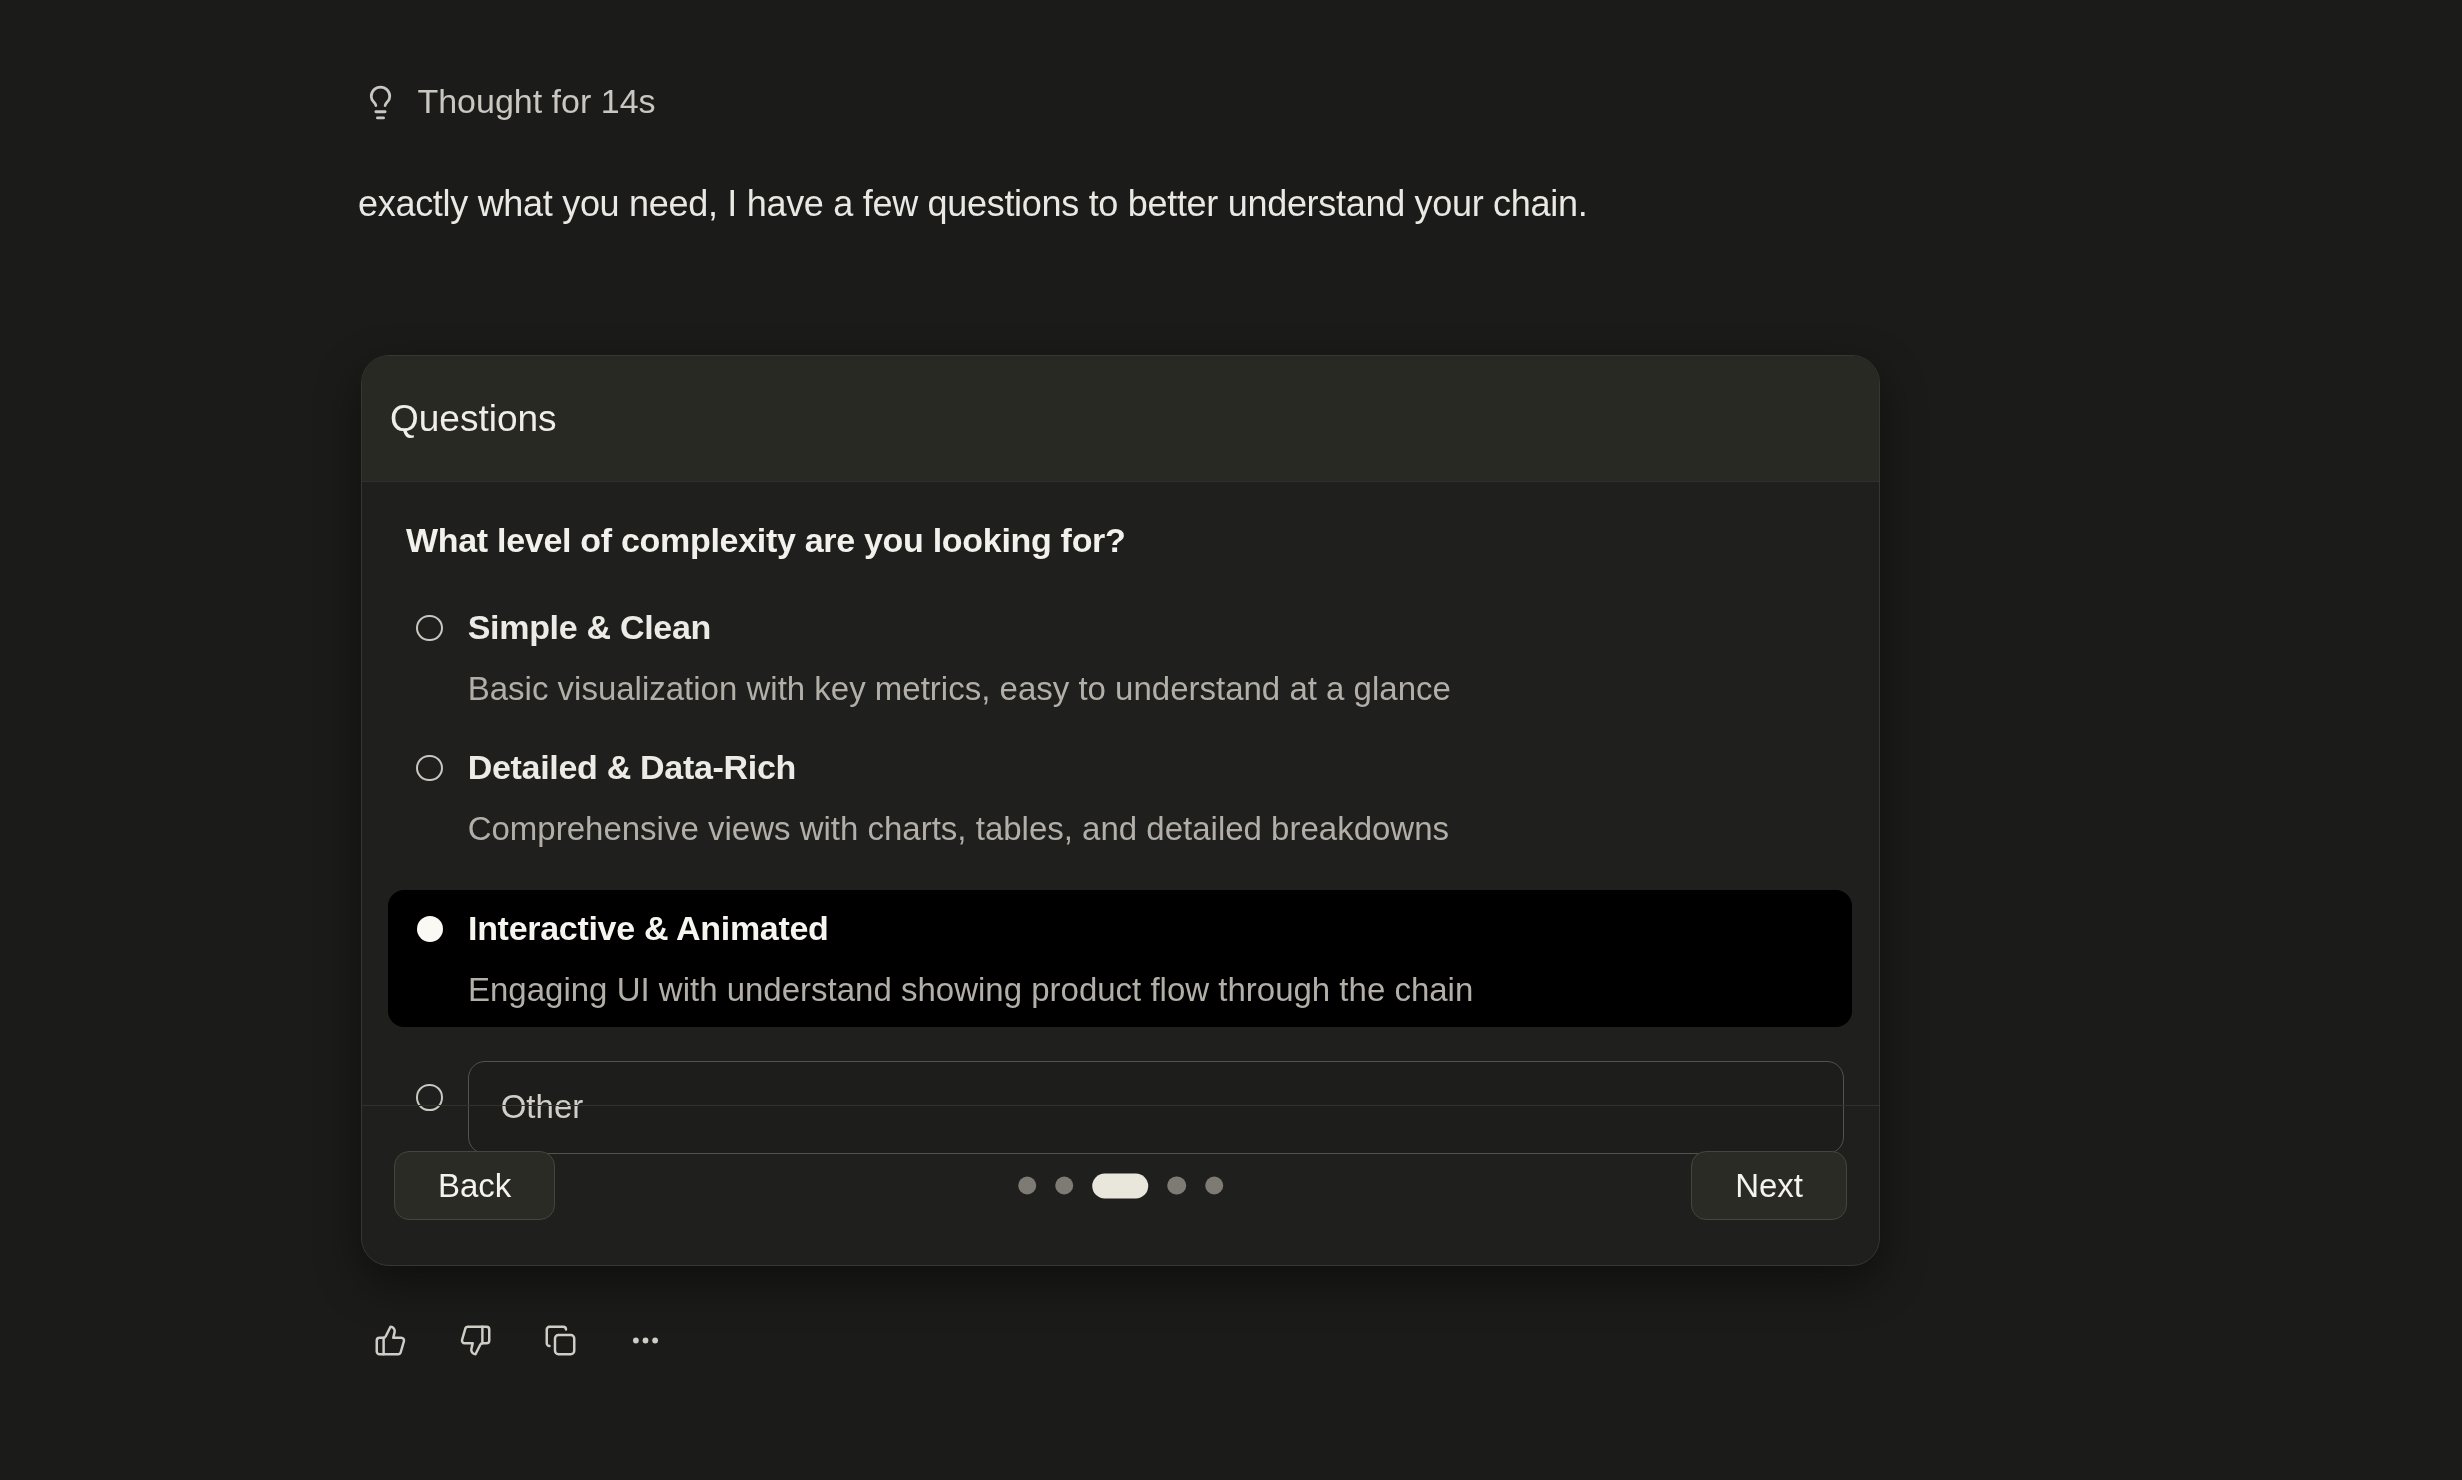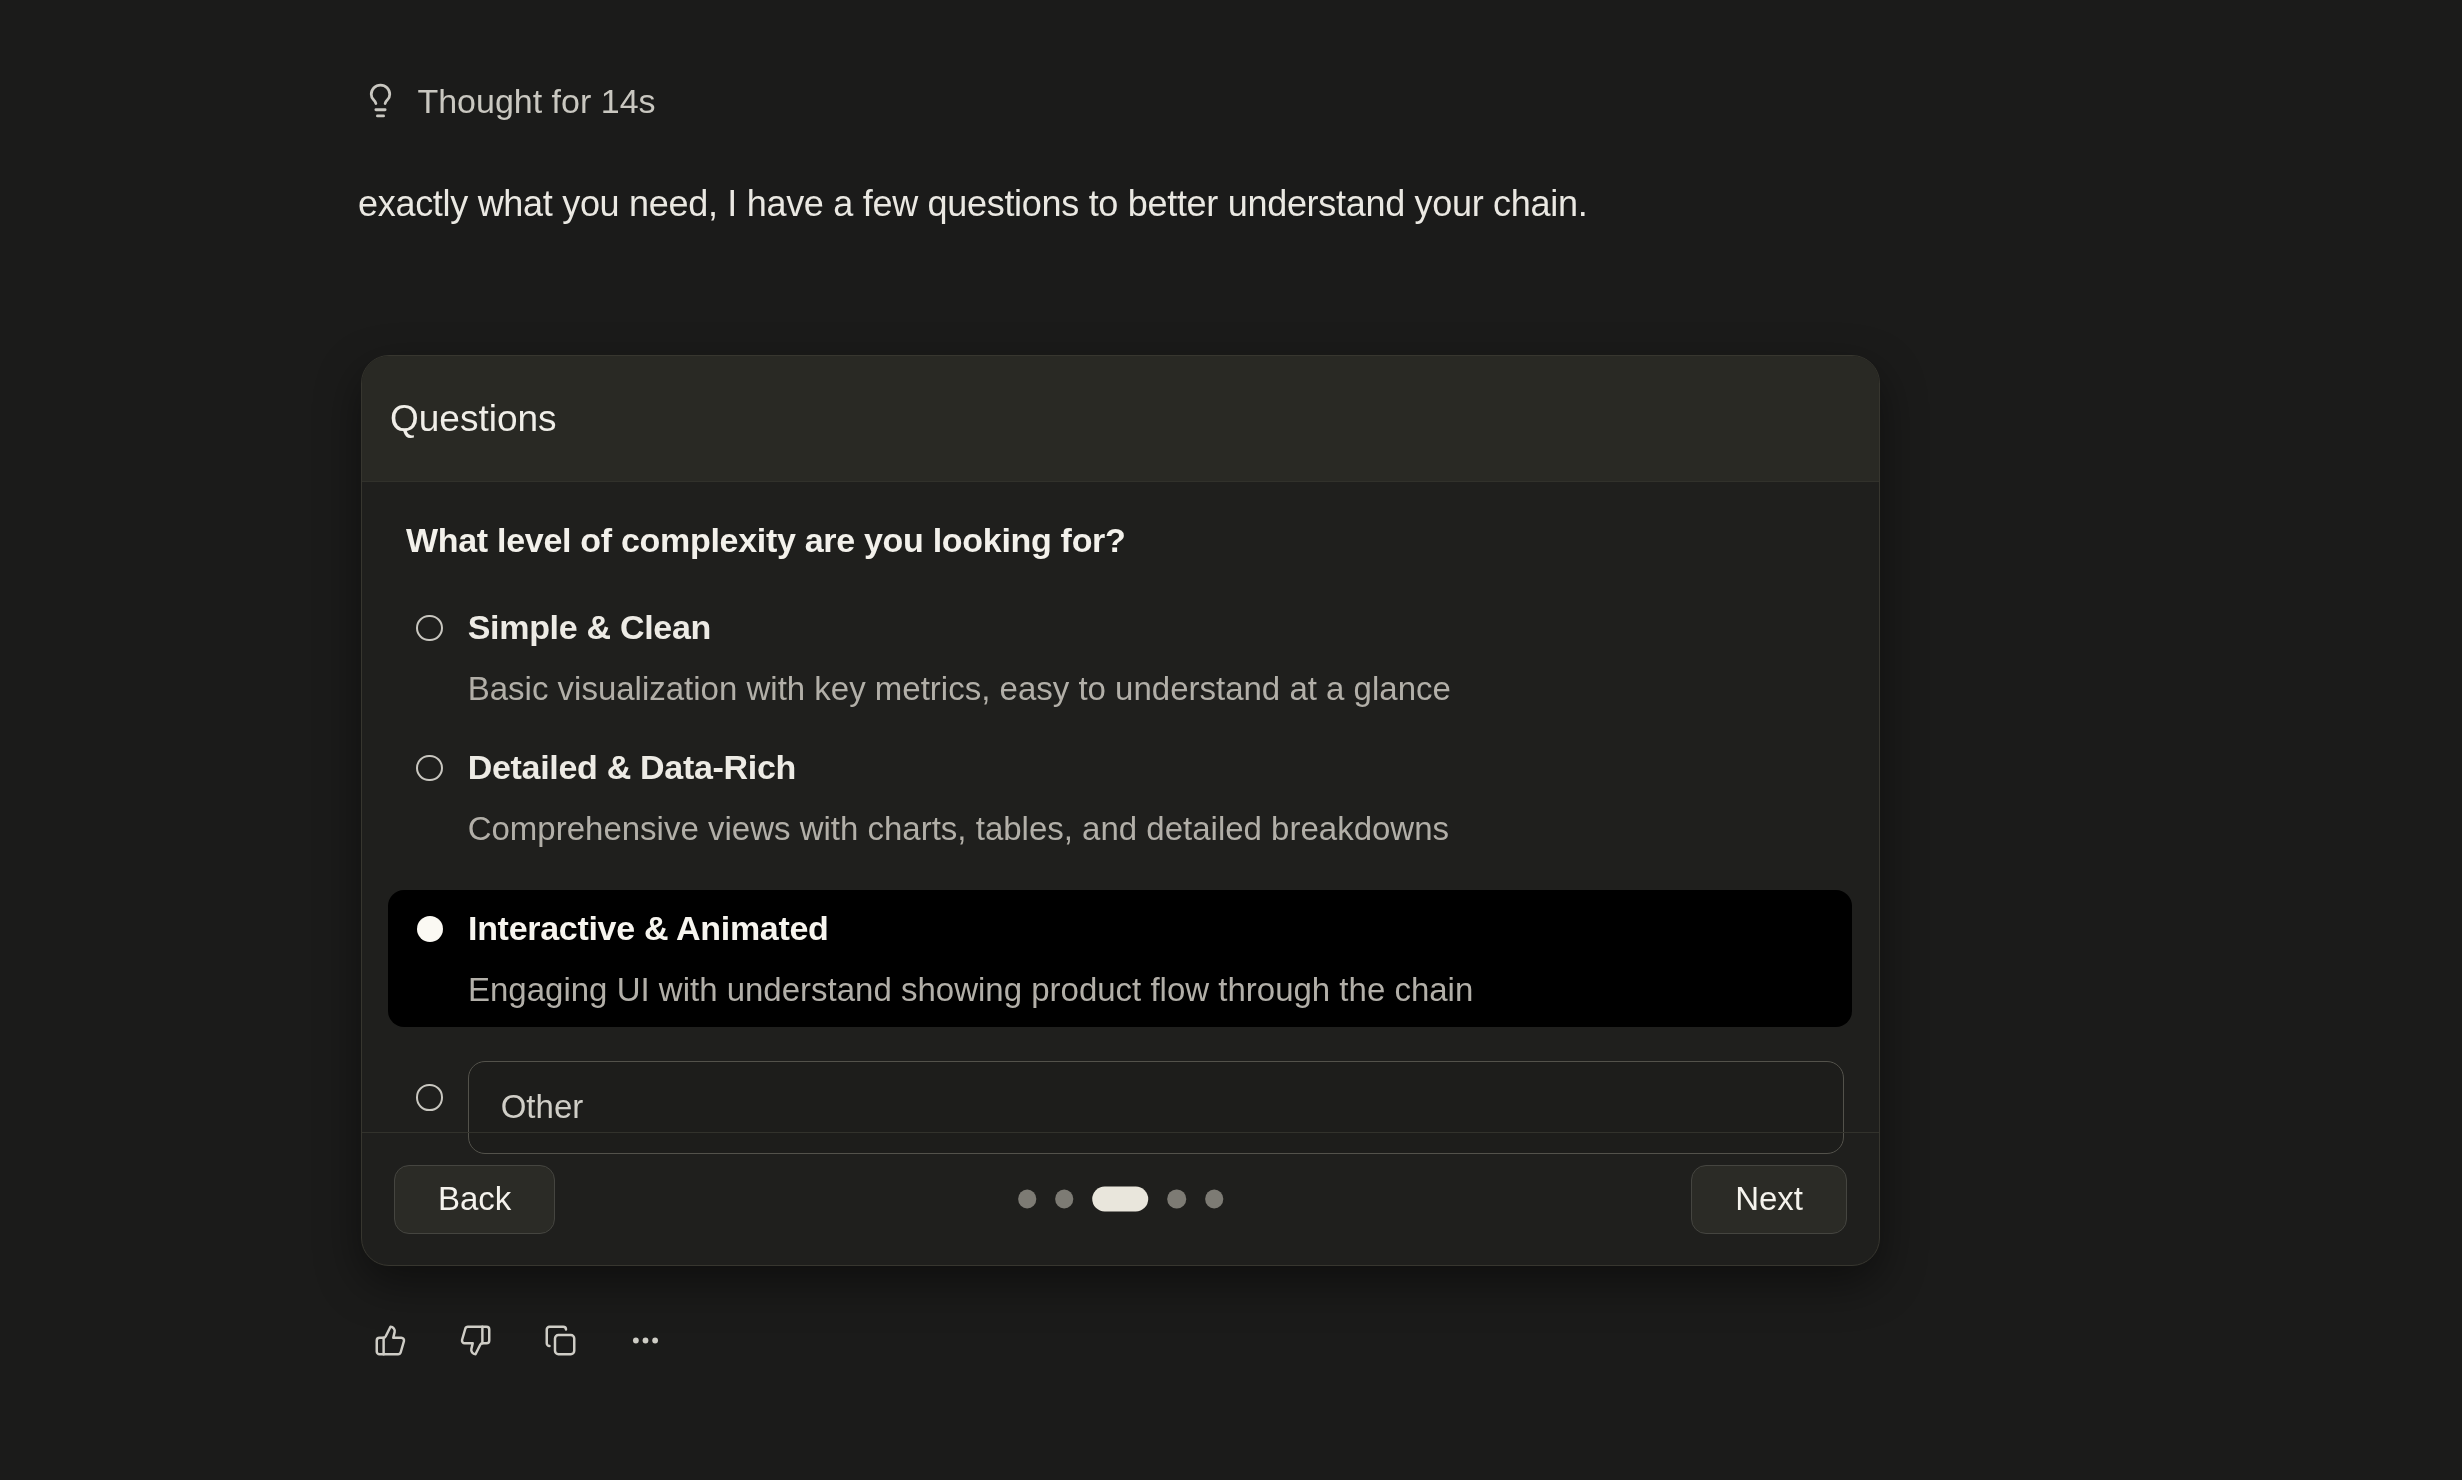--- a/index.html
+++ b/index.html
@@ -9,21 +9,21 @@
     background: #1b1b1a;
     font-family: "Liberation Sans", sans-serif;
     position: relative;
     overflow: hidden;
     color: #eae8e2;
   }
 
   
   .thought-row {
     position: absolute; left: 362px; top: 82px;
-    display: flex; align-items: flex-start; gap: 18.4px;
+    display: flex; align-items: flex-end; gap: 18.4px;
     color: #c9c7c0; font-size: 34px;
   }
   .thought-row svg { width: 37px; height: 37px; display: block; }
 
   
   .message {
     position: absolute; left: 358px; top: 170px;
     font-size: 36px; line-height: 68px; letter-spacing: -0.3px;
     color: #eae8e2; white-space: nowrap;
   }
@@ -97,21 +97,21 @@
     font-family: "Liberation Sans", sans-serif;
     font-size: 33px; color: #e8e6e0;
     outline: none;
     margin-top: 20px;
   }
   .other-input::placeholder { color: #d0cec7; opacity: 1; }
 
   
   .card-footer {
     position: absolute; left: 0; right: 0; bottom: 0;
-    height: 133px;
+    height: 160px;
     border-top: 1.1px solid #32322c;
     display: flex; align-items: center; justify-content: space-between;
     padding: 0 32px;
   }
   .footer-btn {
     height: 69px;
     padding: 0 43px;
     background: #2b2b26;
     border: 1.1px solid #454540;
     border-radius: 15px;

